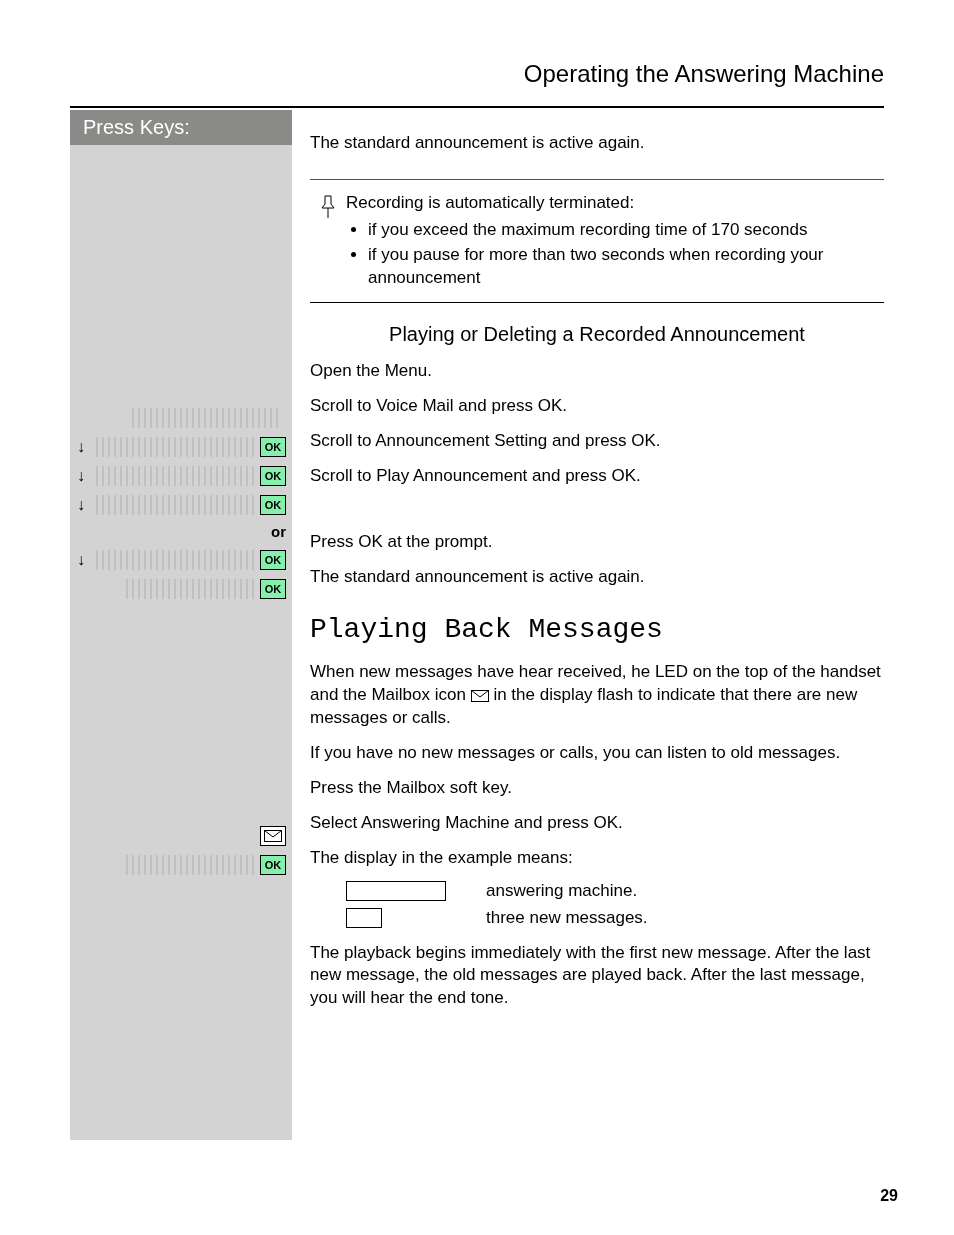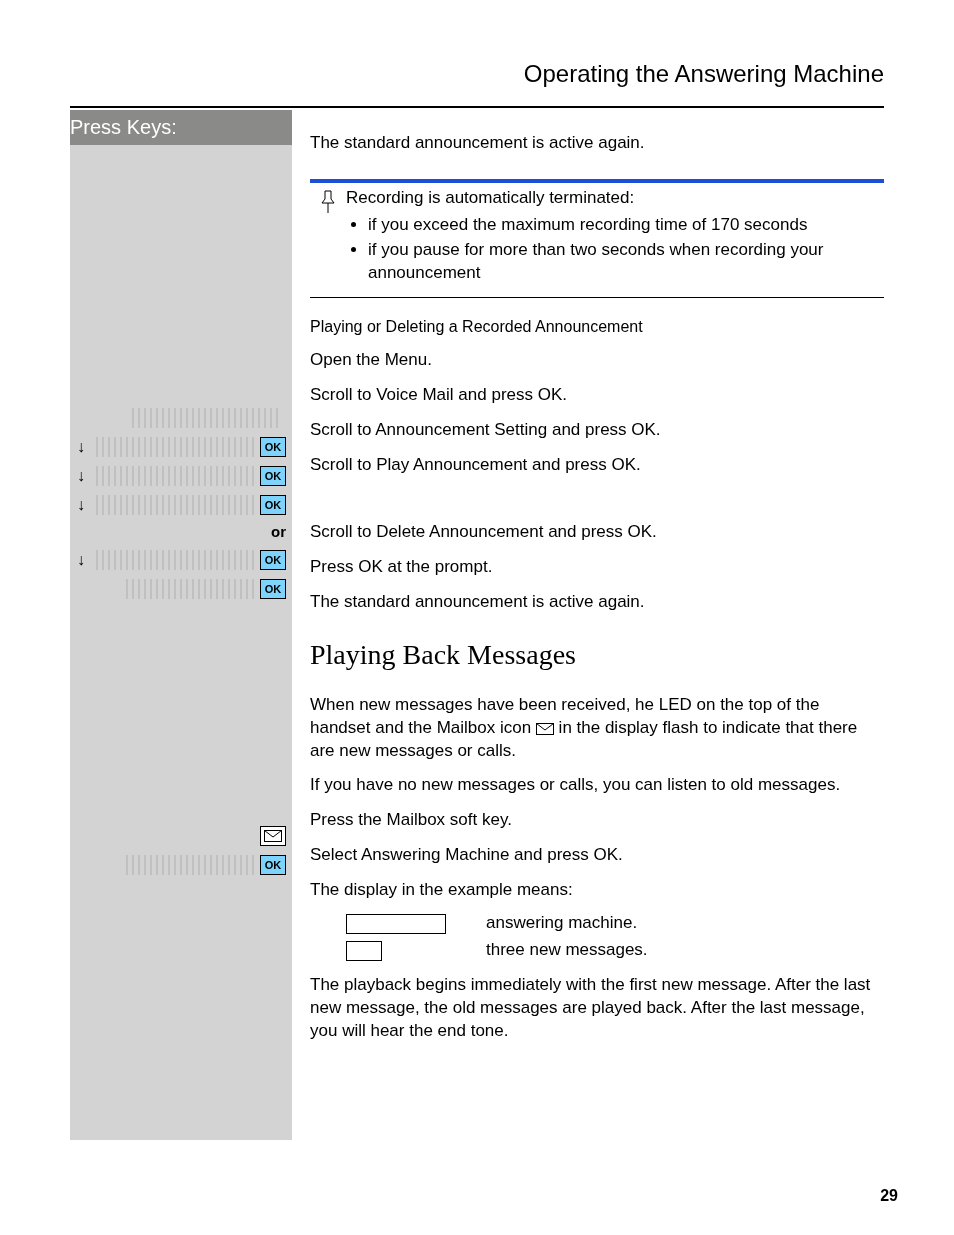--- a/index.html
+++ b/index.html
@@ -34,63 +34,64 @@
     width: 222px;
     background: #d3d3d3;
     flex-shrink: 0;
     position: relative;
     border-right: 0;
   }
   .sidebar-header {
     background: #8a8a88;
     color: #fff;
     font-size: 20px;
-    padding: 6px 0;
+    padding: 6px 13px;
   }
   .content {
     flex: 1;
     padding-left: 18px;
     font-size: 17px;
     line-height: 1.35;
   }
   .content p { margin: 12px 0 10px 0; }
   .note-box {
-    border-top: 4px solid #1d4ed8;
+    border-top: 1px solid #1d4ed8;
     border-bottom: 1px solid #000;
-    padding: 4px 0 10px 0;
+    padding: 12px 0 10px 0;
     margin-bottom: 18px;
     display: flex;
     margin-top: 24px;
   }
   .pin-icon {
     width: 36px;
     flex-shrink: 0;
     text-align: center;
     font-size: 22px;
     padding-top: 2px;
   }
   .note-text { flex: 1; }
   .note-text ul {
     margin: 4px 0 0 0;
     padding-left: 22px;
   }
   .note-text li {
     margin-bottom: 2px;
   }
   h3.section-sub {
-    font-size: 16px;
+    font-size: 20px;
     font-weight: normal;
     margin: 10px 0 8px 0;
     font-family: "Arial Narrow", Arial, sans-serif;
+    text-align: center;
   }
   h2.section-main {
     font-size: 28px;
     font-weight: normal;
-    margin: 22px 0 20px 0;
-    font-family: Liberation Serif, serif;
+    margin: 22px 0 12px 0;
+    font-family: Liberation Mono, monospace;
   }
   .inline-icon {
     display: inline-block;
     vertical-align: -2px;
   }
   .inline-icon svg { display: block; }
 
   .key-row {
     display: flex;
     align-items: center;
@@ -119,21 +120,21 @@
     flex: 0 0 130px;
     margin-left: auto;
   }
   .field-box.narrow2 {
     flex: 0 0 150px;
     margin-left: auto;
   }
   .ok-box {
     width: 26px;
     height: 20px;
-    background: #7dd3fc;
+    background: #86efac;
     border: 1px solid #000;
     box-sizing: border-box;
     display: flex;
     align-items: center;
     justify-content: center;
     font-size: 11px;
     font-weight: bold;
     font-family: Arial, sans-serif;
   }
   .or-row {
@@ -268,27 +269,26 @@
           </ul>
         </div>
       </div>
 
       <h3 class="section-sub">Playing or Deleting a Recorded Announcement</h3>
       <p>Open the Menu.</p>
       <p>Scroll to Voice Mail and press OK.</p>
       <p>Scroll to Announcement Setting and press OK.</p>
       <p>Scroll to Play Announcement and press OK.</p>
       <p style="height:20px"></p>
-      <p>Scroll to Delete Announcement and press OK.</p>
       <p>Press OK at the prompt.</p>
       <p>The standard announcement is active again.</p>
 
       <h2 class="section-main">Playing Back Messages</h2>
       <p>
-        <span>When new messages have been received,  he LED on the top of the handset and the Mailbox icon </span><span class="inline-icon"><svg width="18" height="12" viewBox="0 0 18 12">
+        <span>When new messages have hear received,  he LED on the top of the handset and the Mailbox icon </span><span class="inline-icon"><svg width="18" height="12" viewBox="0 0 18 12">
               <rect x="0.5" y="0.5" width="17" height="11" fill="none" stroke="#000" stroke-width="1"></rect>
               <path d="M0.5 0.5 L9 7 L17.5 0.5" fill="none" stroke="#000" stroke-width="1"></path>
             </svg></span><span> in the display flash to indicate that there are new messages or calls.</span>
       </p>
       <p>If you have no new messages or calls, you can listen to old messages.</p>
       <p>Press the Mailbox soft key.</p>
       <p style="margin-bottom:2px">Select Answering Machine and press OK.</p>
       <p>The display in the example means:</p>
 
       <div class="legend-row">

